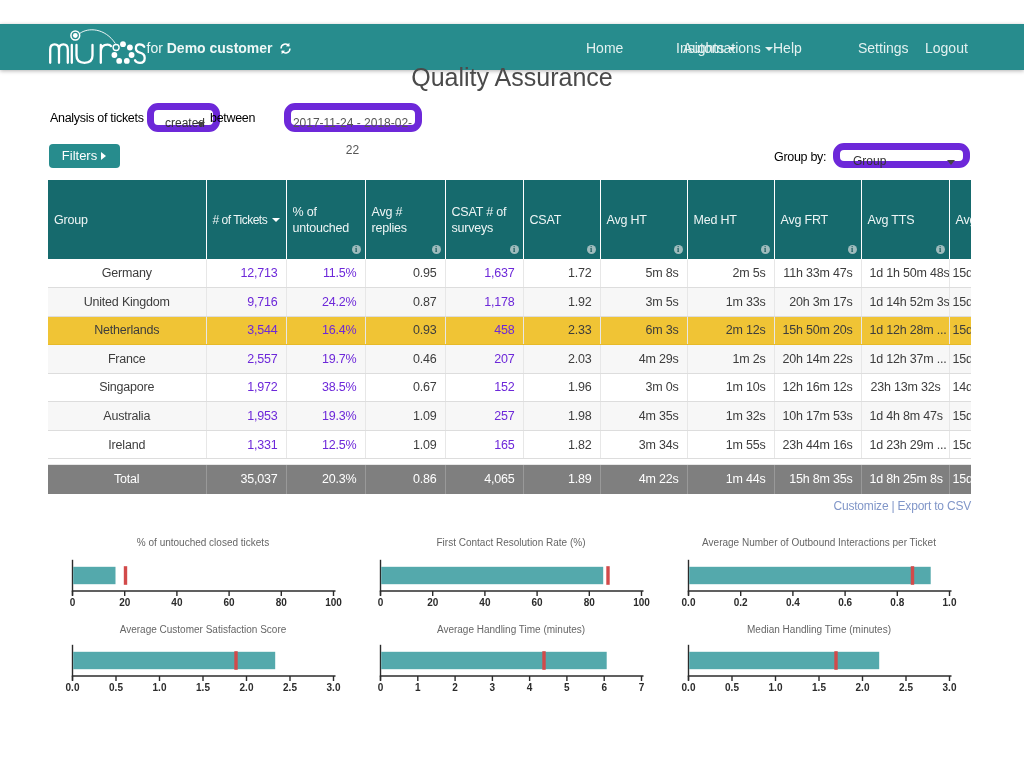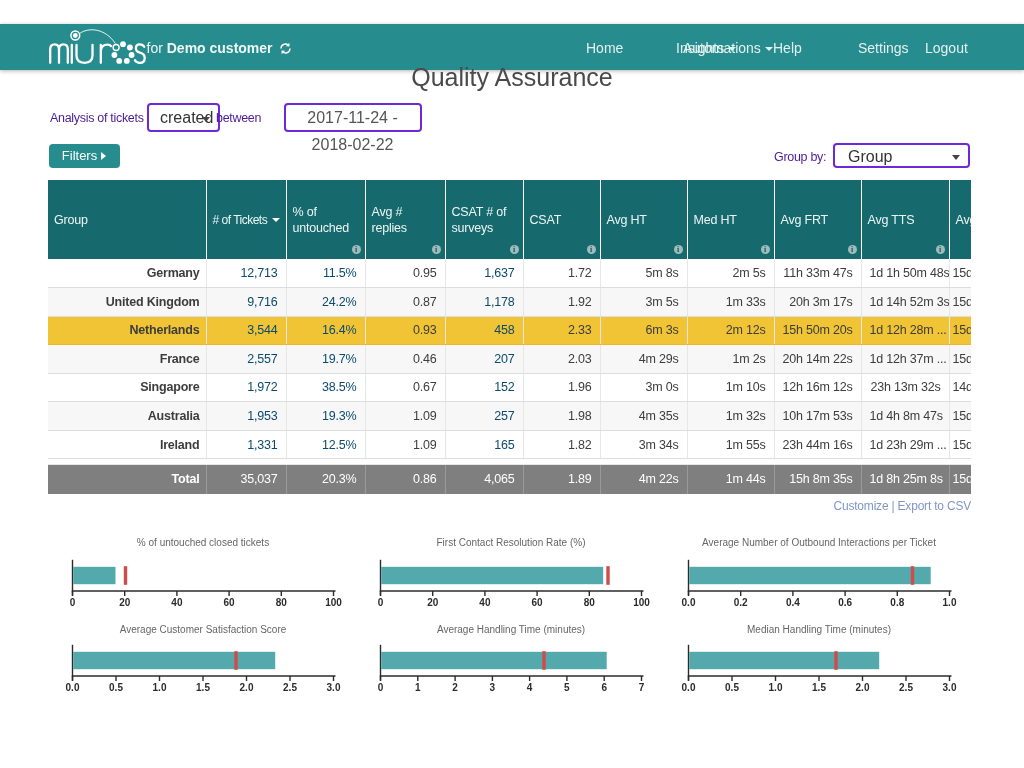--- a/index.html
+++ b/index.html
@@ -3,35 +3,35 @@
 <meta charset="utf-8">
 <style>
 * { margin:0; padding:0; box-sizing:border-box; }
 html,body { width:1024px; height:768px; background:#fff; font-family:"Liberation Sans",sans-serif; overflow:hidden; }
 body { position:relative; }
 .nav { position:absolute; left:0; top:0; width:1024px; height:46px; background:#278c8d; box-shadow:0 1px 4px rgba(0,0,0,0.3);margin-top:24px; }
 .navitem { position:absolute; top:16px; font-size:14px; color:#e3f1f0; white-space:nowrap; }
 .caret-d { display:inline-block; width:0; height:0; border-left:4px solid transparent; border-right:4px solid transparent; border-top:4px solid #e3f1f0; margin-left:4px; vertical-align:2px; }
 .forwho { position:absolute; left:146.5px; top:16px; font-size:14px; color:#eef7f6; }
 .title { position:absolute; left:0; top:63px; width:1024px; text-align:center; font-size:25px; color:#4a4a4a; }
-.lbl { position:absolute; font-size:12.5px; letter-spacing:-0.3px; color:#4c1d95; }
-.box { position:absolute; background:#fff; border:2px solid #6d28d9; border-radius:4px; font-size:16px; color:#333; }
+.lbl { position:absolute; font-size:12.5px; letter-spacing:-0.3px; color:#000000; }
+.box { position:absolute; background:#fff; border:7px solid #6d28d9; border-radius:11px; font-size:12px; color:#333; }
 .selcaret { position:absolute; right:8px; top:12px; width:0; height:0; border-left:4px solid transparent; border-right:4px solid transparent; border-top:5px solid #444; }
 .btn-filters { position:absolute; left:48.5px; top:143.5px; width:71px; height:24px; background:#278c8d; border-radius:4px; color:#fff; font-size:13px; text-align:center; line-height:24px; }
 .caret-r { display:inline-block; width:0; height:0; border-top:4px solid transparent; border-bottom:4px solid transparent; border-left:5px solid #fff; margin-left:4px; }
 .twrap { position:absolute; left:48px; top:180px; width:923px; height:314px; overflow:hidden; }
 table { border-collapse:collapse; table-layout:fixed; width:1057px; }
 th { background:#166a6d; color:#eef5f5; font-weight:normal; font-size:12.5px; letter-spacing:-0.2px; text-align:left; vertical-align:middle; padding:0 6px; height:79px; border-right:1px solid rgba(255,255,255,0.3); position:relative; line-height:16px; }
 td { font-size:12.5px; letter-spacing:-0.2px; color:#3d3d3d; padding:0 8px; height:28.55px; border-bottom:1px solid #ddd; border-right:1px solid #e7e7e7; text-align:right; white-space:nowrap; overflow:hidden; }
-td.g { text-align:right; font-weight:bold; padding:0 6px; }
+td.g { text-align:center; font-weight:normal; padding:0 6px; }
 td:last-child { text-align:left; padding:0 3px; }
 tr.odd td { background:#fff; }
 tr.even td { background:#f7f7f7; }
 tr.sel td { background:#f0c435; border-bottom-color:#e7ba28; }
-.blue { color:#0c4a6e; }
+.blue { color:#6d28d9; }
 tr.spacer td { height:5.2px; background:#fff; border-right:none; border-bottom:1px solid #e7e7e7; padding:0; }
 tr.total td { background:#7f7f7f; color:#fff; border-right:1px solid #999; border-bottom:none; height:30px; }
 .info { position:absolute; right:4px; bottom:5px; width:9px; height:9px; border-radius:50%; background:#9fbcbd; color:#14575a; font-size:8px; font-weight:bold; font-family:"Liberation Serif",serif; text-align:center; line-height:9px; }
 .links { position:absolute; left:0px; top:499px; width:971px; text-align:right; font-size:12px; letter-spacing:-0.2px; color:#8096c8; }
 .chart { position:absolute; }
 .ct { font-size:10px; fill:#666; }
 .cl { font-size:10px; font-weight:bold; fill:#2b2b2b; }
 </style>
 </head>
 <body>
@@ -67,21 +67,21 @@
   <span class="navitem" style="left:586px">Home</span>
   <span class="navitem" style="left:676px">Insights<span class="caret-d"></span></span>
   <span class="navitem" style="left:683px">Automations<span class="caret-d"></span></span>
   <span class="navitem" style="left:773px">Help</span>
   <span class="navitem" style="left:858px">Settings</span>
   <span class="navitem" style="left:925px">Logout</span>
 </div>
 <div class="title">Quality Assurance</div>
 <span class="lbl" style="left:50px;top:111px">Analysis of tickets</span>
 <div class="box" style="left:147px;top:103px;width:73px;height:28.5px;line-height:26.5px;padding-left:11px">created<span class="selcaret"></span></div>
-<span class="lbl" style="left:216px;top:111px">between</span>
+<span class="lbl" style="left:210px;top:111px">between</span>
 <div class="box" style="left:283.5px;top:103px;width:138px;height:28.5px;line-height:26.5px;text-align:center;color:#555">2017-11-24 - 2018-02-22</div>
 <div class="btn-filters">Filters<span class="caret-r"></span></div>
 <span class="lbl" style="left:774px;top:150px">Group by:</span>
 <div class="box" style="left:833px;top:142.5px;width:137px;height:25.5px;line-height:23.5px;padding-left:13px">Group<span class="selcaret" style="top:10px"></span></div>
 
 <div class="twrap">
 <table>
 <colgroup>
 <col style="width:158px">
         <col style="width:80px">

